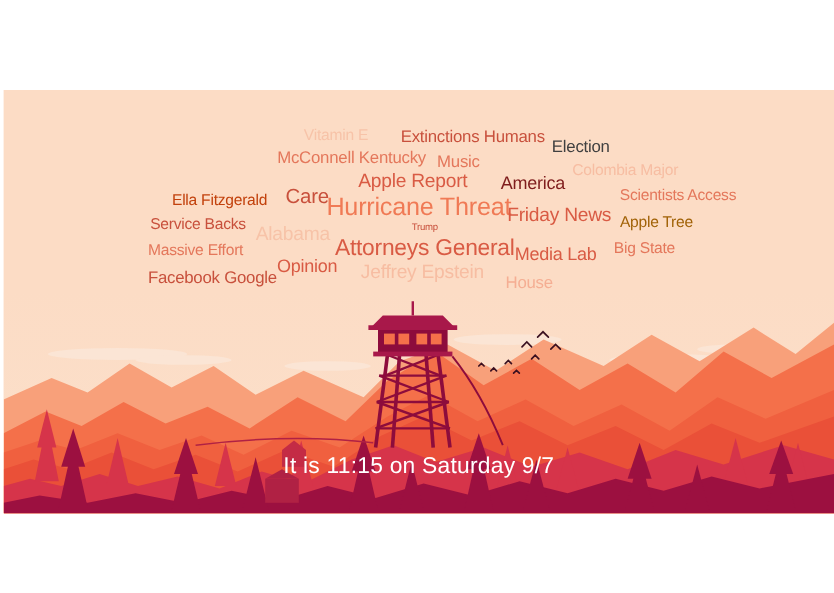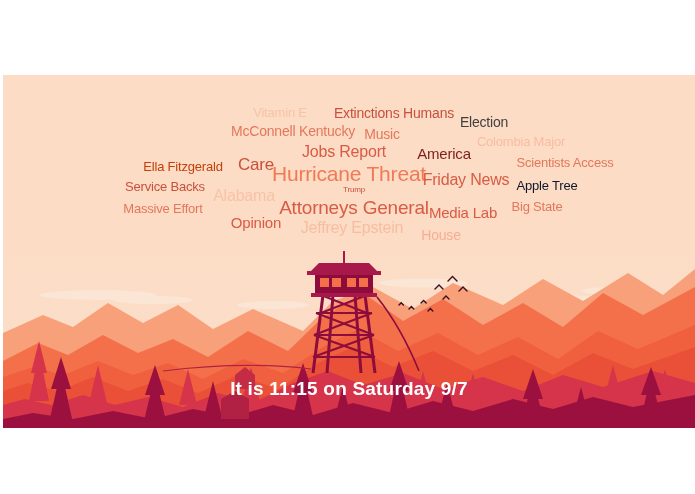--- a/index.html
+++ b/index.html
@@ -67,57 +67,58 @@
 
   
   #clock-text {
     position: absolute;
     left: 0;
     top: 303px;
     width: 692px;
     text-align: center;
     color: #ffffff;
     font-size: 19px;
-    font-weight: bold;
+    font-weight: normal;
     letter-spacing: 0.2px;
     font-family: "Liberation Sans", sans-serif;
     pointer-events: none;
   }
 </style>
 </head>
 <body>
 
 <div id="page">
 
   <div id="app-surface">
 
     <div id="word-cloud">
         <span class="cloud-word" style="left: 277px; top: 37px; font-size: 13px; color: rgb(247, 195, 168);">Vitamin E</span>
         <span class="cloud-word" style="left: 391px; top: 38px; font-size: 14px; color: rgb(200, 80, 60);">Extinctions Humans</span>
         <span class="cloud-word" style="left: 481px; top: 47px; font-size: 14px; color: #404040;">Election</span>
         <span class="cloud-word" style="left: 290px; top: 56px; font-size: 14px; color: rgb(228, 119, 91);">McConnell Kentucky</span>
         <span class="cloud-word" style="left: 379px; top: 59px; font-size: 14px; color: rgb(228, 119, 91);">Music</span>
         <span class="cloud-word" style="left: 518px; top: 66px; font-size: 13px; color: rgb(247, 189, 162); text-align: center;">Colombia Major</span>
-        <span class="cloud-word" style="left: 341px; top: 77px; font-size: 16px; color: rgb(217, 91, 68);">Jobs Report</span>
+        <span class="cloud-word" style="left: 341px; top: 77px; font-size: 16px; color: rgb(217, 91, 68);">Apple Report</span>
         <span class="cloud-word" style="left: 253px; top: 89px; font-size: 17px; color: rgb(200, 80, 60);">Care</span>
         <span class="cloud-word" style="left: 441px; top: 78px; font-size: 15px; color: #7f1d1d;">America</span>
         <span class="cloud-word" style="left: 562px; top: 87px; font-size: 13px; color: rgb(228, 119, 91);">Scientists Access</span>
         <span class="cloud-word" style="left: 180px; top: 91px; font-size: 13px; color: #c2410c;">Ella Fitzgerald</span>
         <span class="cloud-word" style="left: 346px; top: 98px; font-size: 21px; color: rgb(240, 122, 85);">Hurricane Threat</span>
         <span class="cloud-word" style="left: 463px; top: 105px; font-size: 16px; color: rgb(217, 91, 68);">Friday News</span>
-        <span class="cloud-word" style="left: 544px; top: 110px; font-size: 13px; color: #0f172a;">Apple Tree</span>
+        <span class="cloud-word" style="left: 544px; top: 110px; font-size: 13px; color: #a16207;">Apple Tree</span>
         <span class="cloud-word" style="left: 162px; top: 111px; font-size: 13px; color: rgb(200, 80, 60);">Service Backs</span>
         <span class="cloud-word" style="left: 241px; top: 121px; font-size: 16px; color: rgb(247, 195, 168);">Alabama</span>
         <span class="cloud-word" style="left: 351px; top: 115px; font-size: 8px; color: rgb(200, 80, 60);">Trump</span>
         <span class="cloud-word" style="left: 160px; top: 133px; font-size: 13px; color: rgb(228, 119, 91);">Massive Effort</span>
         <span class="cloud-word" style="left: 351px; top: 132px; font-size: 19px; color: rgb(217, 91, 68);">Attorneys General</span>
         <span class="cloud-word" style="left: 460px; top: 137px; font-size: 15px; color: rgb(217, 91, 68);">Media Lab</span>
         <span class="cloud-word" style="left: 534px; top: 131px; font-size: 13px; color: rgb(228, 119, 91);">Big State</span>
         <span class="cloud-word" style="left: 253px; top: 147px; font-size: 15px; color: rgb(217, 91, 68);">Opinion</span>
         <span class="cloud-word" style="left: 349px; top: 153px; font-size: 16px; color: rgb(247, 189, 162);">Jeffrey Epstein</span>
+        <span class="cloud-word" style="left: 174px; top: 156px; font-size: 14px; color: rgb(200, 80, 60);">Facebook Google</span>
         <span class="cloud-word" style="left: 438px; top: 160px; font-size: 14px; color: rgb(245, 174, 147);">House</span>
         <span class="cloud-word" style="left: 207px; top: 177px; font-size: 14px; color: rgb(200, 80, 60);">Margaret Atwood</span>
         <span class="cloud-word" style="left: 344px; top: 175px; font-size: 13px; color: rgb(217, 91, 68);">Contradicts Weather</span>
         <span class="cloud-word" style="left: 468px; top: 178px; font-size: 13px; color: rgb(247, 195, 168);">Marijuana Producer</span>
         <span class="cloud-word" style="left: 246px; top: 194px; font-size: 14px; color: rgb(217, 91, 68);">Medical</span>
         <span class="cloud-word" style="left: 337px; top: 197px; font-size: 14px; color: rgb(228, 119, 91);">Health Databanks</span>
       </div>
 
     <div id="landscape">
       <svg viewBox="0 0 692 185" preserveAspectRatio="none" xmlns="http://www.w3.org/2000/svg">

